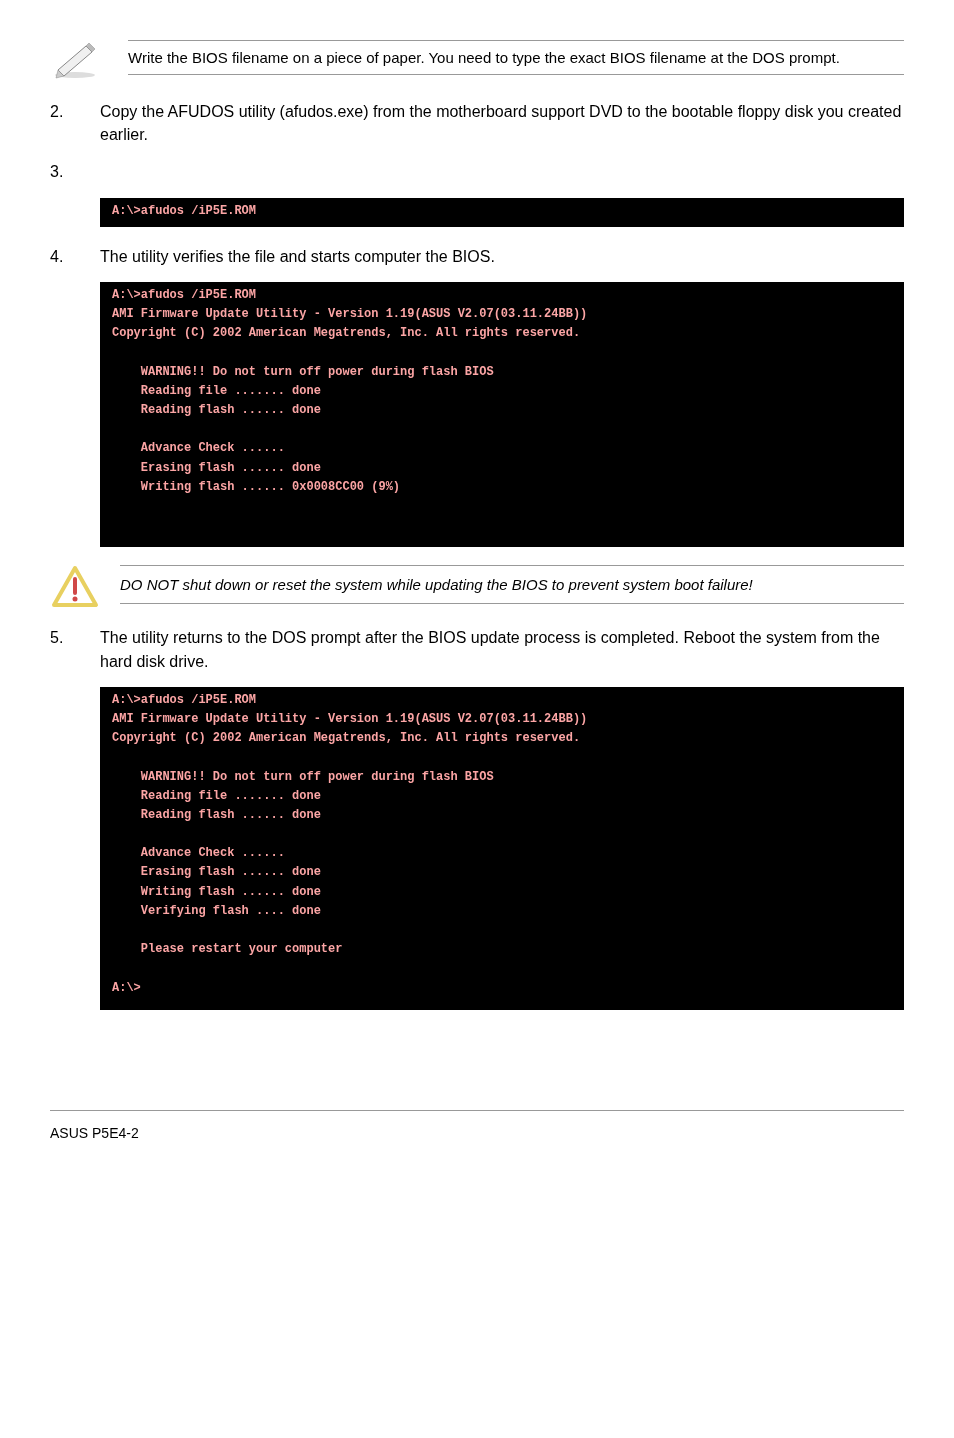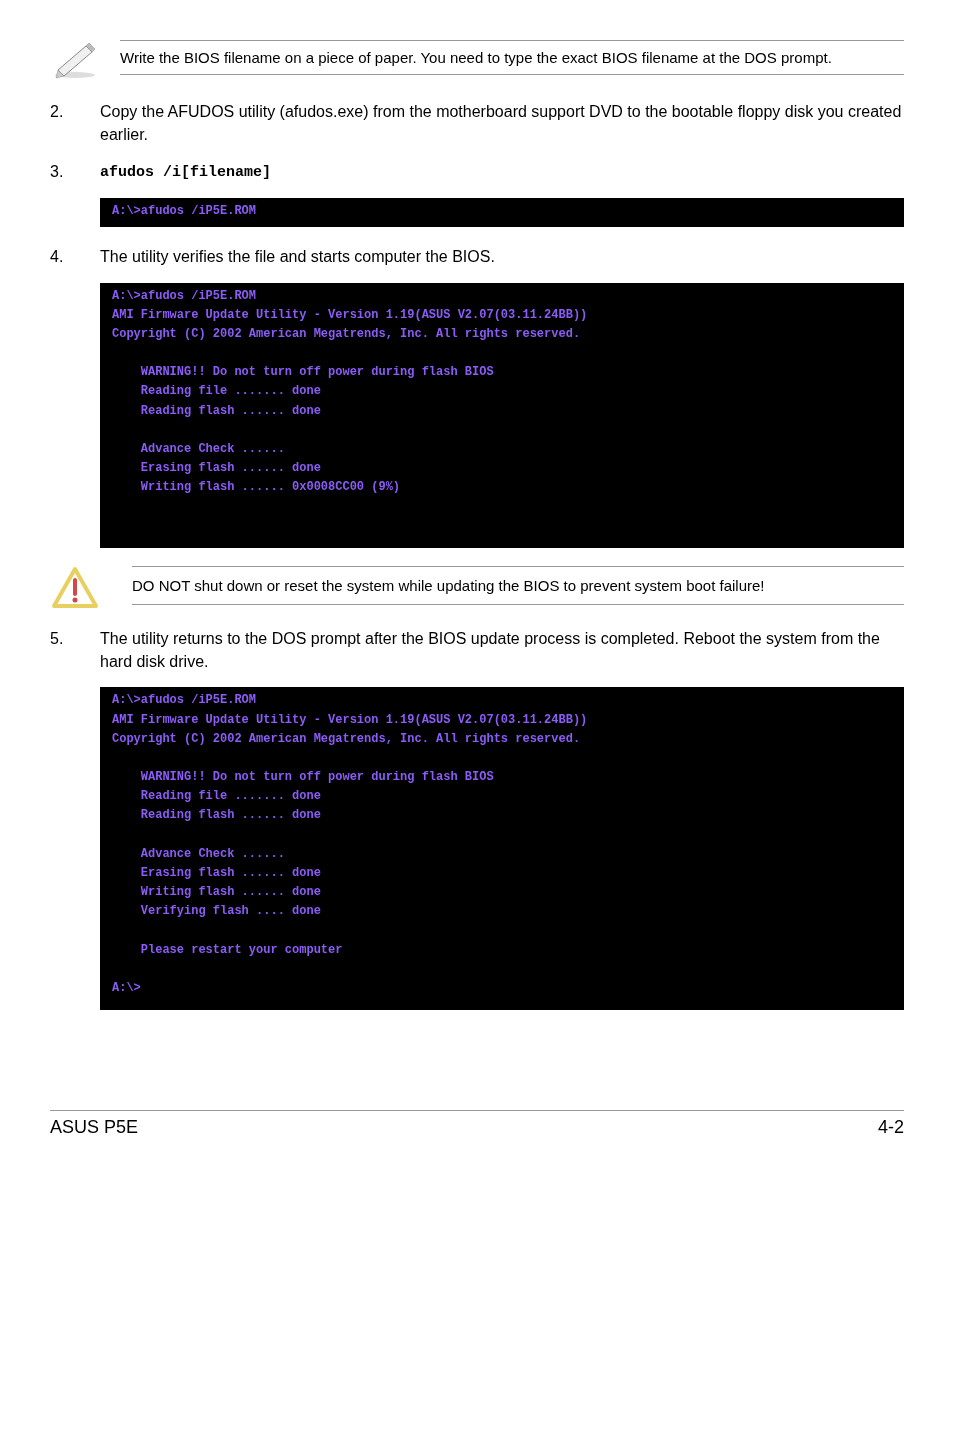--- a/index.html
+++ b/index.html
@@ -12,40 +12,41 @@
       background: #fff;
       padding: 40px 50px 30px 50px;
       width: 954px;
       color: #000;
       font-size: 16px;
     }
     .note-row {
       display: flex;
       align-items: flex-start;
       margin-bottom: 20px;
-      gap: 20px;
+      gap: 28px;
     }
     .pencil-icon {
       width: 50px;
       height: 40px;
       flex-shrink: 0;
     }
     .note-text {
       flex: 1;
       border-top: 1px solid #999;
       border-bottom: 1px solid #999;
       padding: 6px 0;
       font-size: 15px;
       line-height: 1.4;
     }
     .warning-row {
       display: flex;
       align-items: flex-start;
       margin: 16px 0;
-      gap: 32px;
+      gap: 20px;
+      font-style: italic;
     }
     .warning-icon {
       width: 50px;
       height: 45px;
       flex-shrink: 0;
     }
     .warning-text {
       flex: 1;
       border-top: 1px solid #999;
       border-bottom: 1px solid #999;
@@ -70,39 +71,38 @@
       font-weight: bold;
       font-size: 15px;
       display: block;
       margin-top: 2px;
     }
     .step-para {
       margin-top: 14px;
     }
     .terminal {
       background: #000;
-      color: #8b5cf6;
+      color: #fca5a5;
       font-family: "Courier New", monospace;
       font-weight: bold;
       font-size: 12px;
       padding: 4px 12px 12px 12px;
       margin: 10px 0 18px 50px;
       white-space: pre;
       line-height: 1.6;
     }
     .terminal-small {
       padding: 4px 12px 6px 12px;
     }
     .footer {
       display: flex;
-      justify-content: space-between;
       border-top: 1px solid #999;
-      padding-top: 6px;
+      padding-top: 14px;
       margin-top: 100px;
-      font-size: 18px;
+      font-size: 14px;
     }
   </style>
 </head>
 <body>
 
 <div class="note-row">
   <div class="pencil-icon">
     <svg viewBox="0 0 50 40" width="50" height="40">
       <ellipse cx="25" cy="35" rx="20" ry="3" fill="#ddd"></ellipse>
       <path d="M 8 30 L 36 6 L 42 12 L 14 36 Z" fill="#f0f0f0" stroke="#888" stroke-width="1"></path>
@@ -114,21 +114,20 @@
 </div>
 
 <div class="step">
   <div class="step-num">2.</div>
   <div class="step-body">Copy the AFUDOS utility (afudos.exe) from the motherboard support DVD to the bootable floppy disk you created earlier.</div>
 </div>
 
 <div class="step">
   <div class="step-num">3.</div>
   <div class="step-body">
-    <span class="code-cmd">afudos /i[filename]</span>
   </div>
 </div>
 
 <div class="terminal terminal-small">A:\&gt;afudos /iP5E.ROM</div>
 
 <div class="step">
   <div class="step-num">4.</div>
   <div class="step-body">The utility verifies the file and starts computer the BIOS.</div>
 </div>
 

